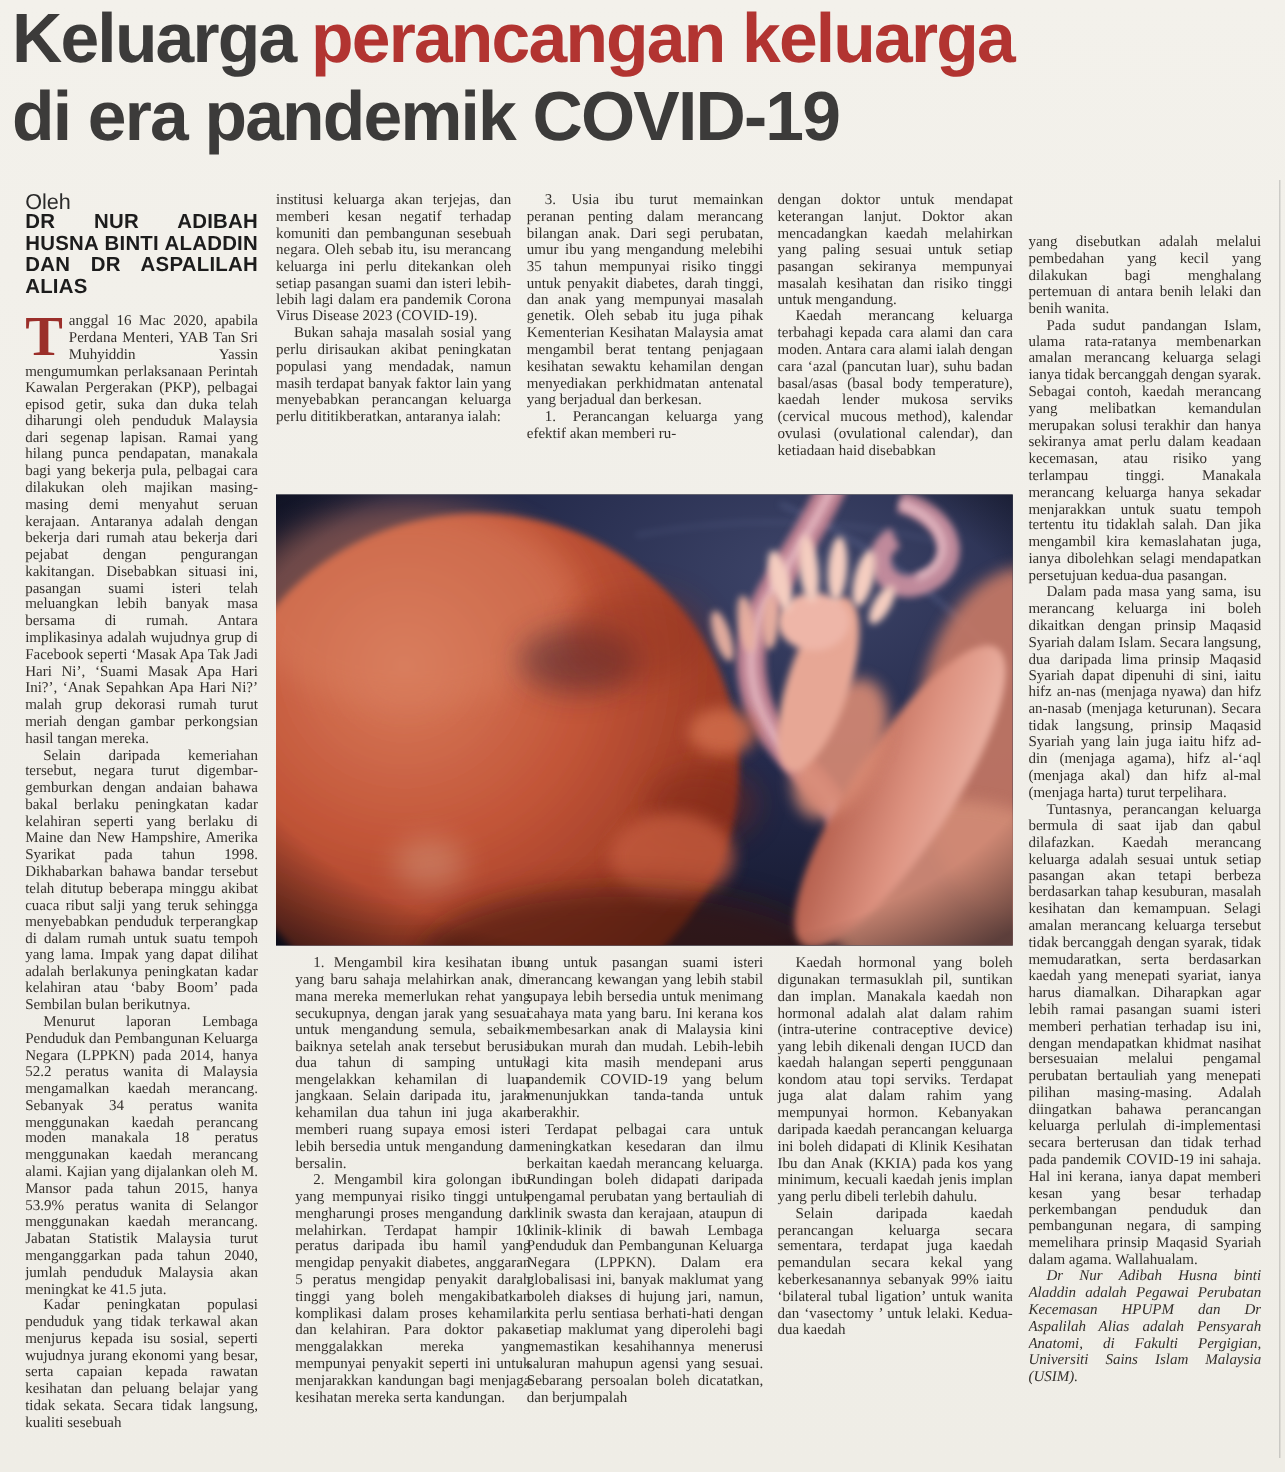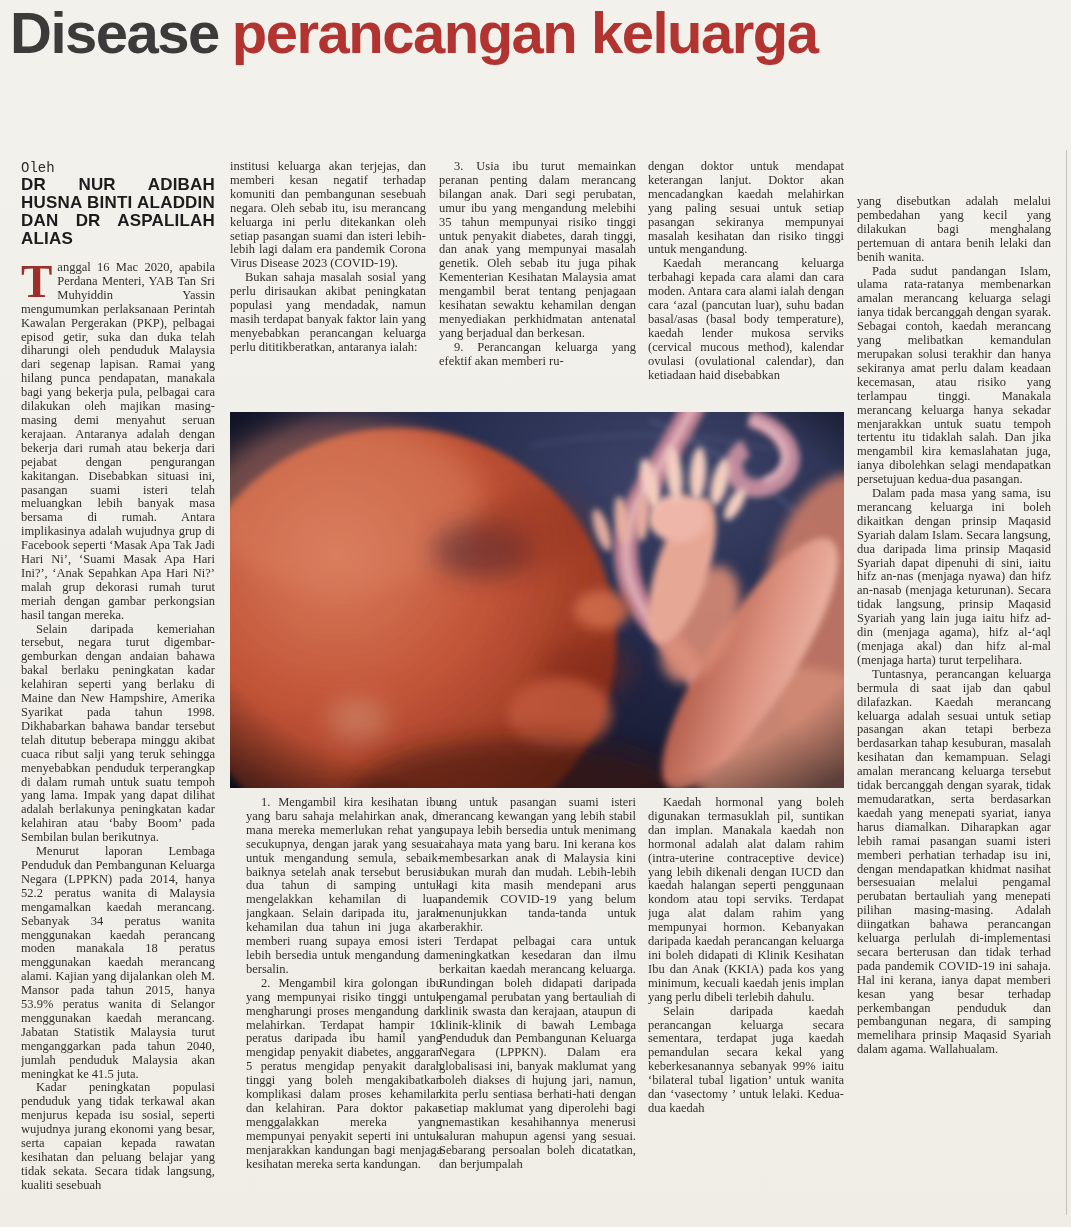--- a/index.html
+++ b/index.html
@@ -17,59 +17,59 @@
     font-size:58px;line-height:65px;letter-spacing:-1.5px;color:#3c3b3a;
   }
   .hl-red{color:#b23431;margin-left:13px;}
   .col{
     position:absolute;top:160px;width:194px;overflow:hidden;
     font-size:12.5px;line-height:13.9px;text-align:justify;color:#332f2b;
   }
   .col p{margin:0;text-indent:15px;}
   .col p.np{text-indent:0;}
   .byline{margin-bottom:13px;font-family:"Liberation Sans",sans-serif;}
-  .byline-label{font-size:14px;line-height:16px;color:#2a2a2a;font-family:Liberation Mono, monospace;}
+  .byline-label{font-size:18px;line-height:16px;color:#2a2a2a;}
   .byline-authors{font-size:17px;line-height:18px;font-weight:bold;color:#1c1c1c;letter-spacing:.2px;}
   .dropcap{
     float:left;font-family:"Liberation Serif",serif;font-weight:bold;
     font-size:47px;line-height:37px;padding:2px 5px 0 0;color:#9b2f2a;
   }
   .bio{margin-top:15px;font-style:italic;text-indent:0;}
   .photo{
     position:absolute;left:230px;top:412px;width:614px;height:376px;margin:0;
     overflow:hidden;background:#161828;
   }
   .photo svg{display:block;}
 </style>
 </head>
 <body>
 
 <div class="page">
 
-  <h1 class="headline"><span>Disease</span><span class="hl-red">perancangan keluarga</span><br></h1>
+  <h1 class="headline"><span>Keluarga</span><span class="hl-red">perancangan keluarga</span><br><span>di era pandemik COVID-19</span></h1>
 
   <div class="col" style="left:21px;height:1058px;">
     <div class="byline">
       <div class="byline-label">Oleh</div>
       <div class="byline-authors">DR NUR ADIBAH HUSNA BINTI ALADDIN DAN DR ASPALILAH ALIAS</div>
     </div>
     <p class="np"><span class="dropcap">T</span><span>anggal 16 Mac 2020, apabila Perdana Menteri, YAB Tan Sri Muhyiddin Yassin mengumumkan perlaksanaan Perintah Kawalan Pergerakan (PKP), pelbagai episod getir, suka dan duka telah diharungi oleh penduduk Malaysia dari segenap lapisan. Ramai yang hilang punca pendapatan, manakala bagi yang bekerja pula, pelbagai cara dilakukan oleh majikan masing-masing demi menyahut seruan kerajaan. Antaranya adalah dengan bekerja dari rumah atau bekerja dari pejabat dengan pengurangan kakitangan. Disebabkan situasi ini, pasangan suami isteri telah meluangkan lebih banyak masa bersama di rumah. Antara implikasinya adalah wujudnya grup di Facebook seperti ‘Masak Apa Tak Jadi Hari Ni’, ‘Suami Masak Apa Hari Ini?’, ‘Anak Sepahkan Apa Hari Ni?’ malah grup dekorasi rumah turut meriah dengan gambar perkongsian hasil tangan mereka.</span></p>
     <p>Selain daripada kemeriahan tersebut, negara turut digembar-gemburkan dengan andaian bahawa bakal berlaku peningkatan kadar kelahiran seperti yang berlaku di Maine dan New Hampshire, Amerika Syarikat pada tahun 1998. Dikhabarkan bahawa bandar tersebut telah ditutup beberapa minggu akibat cuaca ribut salji yang teruk sehingga menyebabkan penduduk terperangkap di dalam rumah untuk suatu tempoh yang lama. Impak yang dapat dilihat adalah berlakunya peningkatan kadar kelahiran atau ‘baby Boom’ pada Sembilan bulan berikutnya.</p>
     <p>Menurut laporan Lembaga Penduduk dan Pembangunan Keluarga Negara (LPPKN) pada 2014, hanya 52.2 peratus wanita di Malaysia mengamalkan kaedah merancang. Sebanyak 34 peratus wanita menggunakan kaedah perancang moden manakala 18 peratus menggunakan kaedah merancang alami. Kajian yang dijalankan oleh M. Mansor pada tahun 2015, hanya 53.9% peratus wanita di Selangor menggunakan kaedah merancang. Jabatan Statistik Malaysia turut menganggarkan pada tahun 2040, jumlah penduduk Malaysia akan meningkat ke 41.5 juta.</p>
     <p>Kadar peningkatan populasi penduduk yang tidak terkawal akan menjurus kepada isu sosial, seperti wujudnya jurang ekonomi yang besar, serta capaian kepada rawatan kesihatan dan peluang belajar yang tidak sekata. Secara tidak langsung, kualiti sesebuah</p>
   </div>
 
   <div class="col" style="left:230px;width:196px;height:250px;">
     <p class="np">institusi keluarga akan terjejas, dan memberi kesan negatif terhadap komuniti dan pembangunan sesebuah negara. Oleh sebab itu, isu merancang keluarga ini perlu ditekankan oleh setiap pasangan suami dan isteri lebih-lebih lagi dalam era pandemik Corona Virus Disease 2023 (COVID-19).</p>
     <p>Bukan sahaja masalah sosial yang perlu dirisaukan akibat peningkatan populasi yang mendadak, namun masih terdapat banyak faktor lain yang menyebabkan perancangan keluarga perlu dititikberatkan, antaranya ialah:</p>
   </div>
 
   <div class="col" style="left:439px;width:197px;height:250px;">
     <p>3. Usia ibu turut memainkan peranan penting dalam merancang bilangan anak. Dari segi perubatan, umur ibu yang mengandung melebihi 35 tahun mempunyai risiko tinggi untuk penyakit diabetes, darah tinggi, dan anak yang mempunyai masalah genetik. Oleh sebab itu juga pihak Kementerian Kesihatan Malaysia amat mengambil berat tentang penjagaan kesihatan sewaktu kehamilan dengan menyediakan perkhidmatan antenatal yang berjadual dan berkesan.</p>
-    <p>9. Perancangan keluarga yang efektif akan memberi ru-</p>
+    <p>1. Perancangan keluarga yang efektif akan memberi ru-</p>
   </div>
 
   <div class="col" style="left:648px;width:196px;height:250px;">
     <p class="np">dengan doktor untuk mendapat keterangan lanjut. Doktor akan mencadangkan kaedah melahirkan yang paling sesuai untuk setiap pasangan sekiranya mempunyai masalah kesihatan dan risiko tinggi untuk mengandung.</p>
     <p>Kaedah merancang keluarga terbahagi kepada cara alami dan cara moden. Antara cara alami ialah dengan cara ‘azal (pancutan luar), suhu badan basal/asas (basal body temperature), kaedah lender mukosa serviks (cervical mucous method), kalendar ovulasi (ovulational calendar), dan ketiadaan haid disebabkan</p>
   </div>
 
   <figure class="photo">
     <svg width="614" height="376" viewBox="0 0 614 376" preserveAspectRatio="none" xmlns="http://www.w3.org/2000/svg">
       <defs>
@@ -156,16 +156,17 @@
   <div class="col" style="left:648px;top:796px;width:196px;height:424px;">
     <p>Kaedah hormonal yang boleh digunakan termasuklah pil, suntikan dan implan. Manakala kaedah non hormonal adalah alat dalam rahim (intra-uterine contraceptive device) yang lebih dikenali dengan IUCD dan kaedah halangan seperti penggunaan kondom atau topi serviks. Terdapat juga alat dalam rahim yang mempunyai hormon. Kebanyakan daripada kaedah perancangan keluarga ini boleh didapati di Klinik Kesihatan Ibu dan Anak (KKIA) pada kos yang minimum, kecuali kaedah jenis implan yang perlu dibeli terlebih dahulu.</p>
     <p>Selain daripada kaedah perancangan keluarga secara sementara, terdapat juga kaedah pemandulan secara kekal yang keberkesanannya sebanyak 99% iaitu ‘bilateral tubal ligation’ untuk wanita dan ‘vasectomy ’ untuk lelaki. Kedua-dua kaedah</p>
   </div>
 
   <div class="col" style="left:857px;height:1060px;margin-top:35px;">
     <p class="np">yang disebutkan adalah melalui pembedahan yang kecil yang dilakukan bagi menghalang pertemuan di antara benih lelaki dan benih wanita.</p>
     <p>Pada sudut pandangan Islam, ulama rata-ratanya membenarkan amalan merancang keluarga selagi ianya tidak bercanggah dengan syarak. Sebagai contoh, kaedah merancang yang melibatkan kemandulan merupakan solusi terakhir dan hanya sekiranya amat perlu dalam keadaan kecemasan, atau risiko yang terlampau tinggi. Manakala merancang keluarga hanya sekadar menjarakkan untuk suatu tempoh tertentu itu tidaklah salah. Dan jika mengambil kira kemaslahatan juga, ianya dibolehkan selagi mendapatkan persetujuan kedua-dua pasangan.</p>
     <p>Dalam pada masa yang sama, isu merancang keluarga ini boleh dikaitkan dengan prinsip Maqasid Syariah dalam Islam. Secara langsung, dua daripada lima prinsip Maqasid Syariah dapat dipenuhi di sini, iaitu hifz an-nas (menjaga nyawa) dan hifz an-nasab (menjaga keturunan). Secara tidak langsung, prinsip Maqasid Syariah yang lain juga iaitu hifz ad-din (menjaga agama), hifz al-‘aql (menjaga akal) dan hifz al-mal (menjaga harta) turut terpelihara.</p>
     <p>Tuntasnya, perancangan keluarga bermula di saat ijab dan qabul dilafazkan. Kaedah merancang keluarga adalah sesuai untuk setiap pasangan akan tetapi berbeza berdasarkan tahap kesuburan, masalah kesihatan dan kemampuan. Selagi amalan merancang keluarga tersebut tidak bercanggah dengan syarak, tidak memudaratkan, serta berdasarkan kaedah yang menepati syariat, ianya harus diamalkan. Diharapkan agar lebih ramai pasangan suami isteri memberi perhatian terhadap isu ini, dengan mendapatkan khidmat nasihat bersesuaian melalui pengamal perubatan bertauliah yang menepati pilihan masing-masing. Adalah diingatkan bahawa perancangan keluarga perlulah di-implementasi secara berterusan dan tidak terhad pada pandemik COVID-19 ini sahaja. Hal ini kerana, ianya dapat memberi kesan yang besar terhadap perkembangan penduduk dan pembangunan negara, di samping memelihara prinsip Maqasid Syariah dalam agama. Wallahualam.</p>
+    <p class="bio">Dr Nur Adibah Husna binti Aladdin adalah Pegawai Perubatan Kecemasan HPUPM dan Dr Aspalilah Alias adalah Pensyarah Anatomi, di Fakulti Pergigian, Universiti Sains Islam Malaysia (USIM).</p>
   </div>
 
   <div class="edge-line"></div>
 </div>
 
 </body></html>

